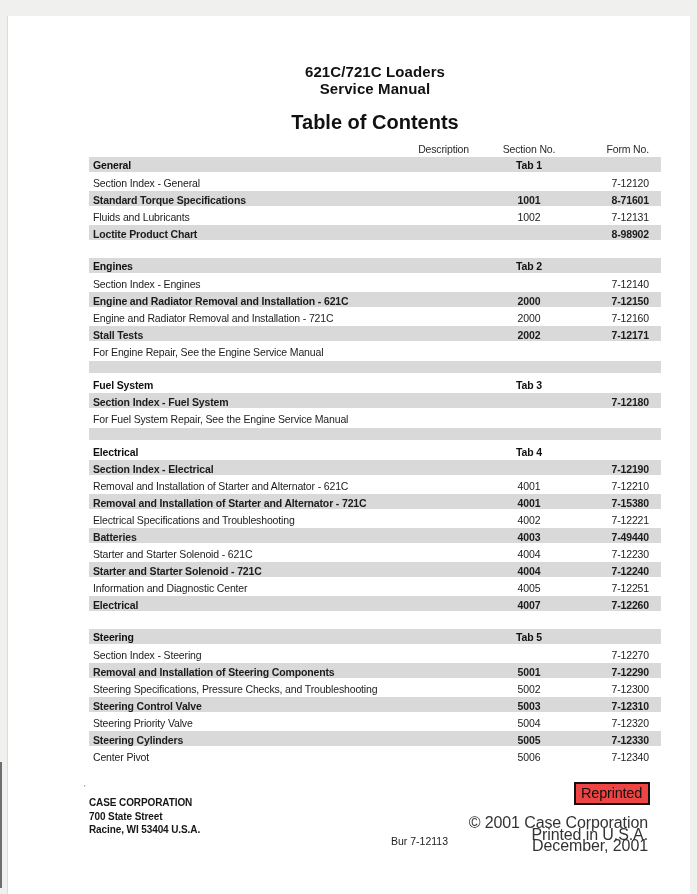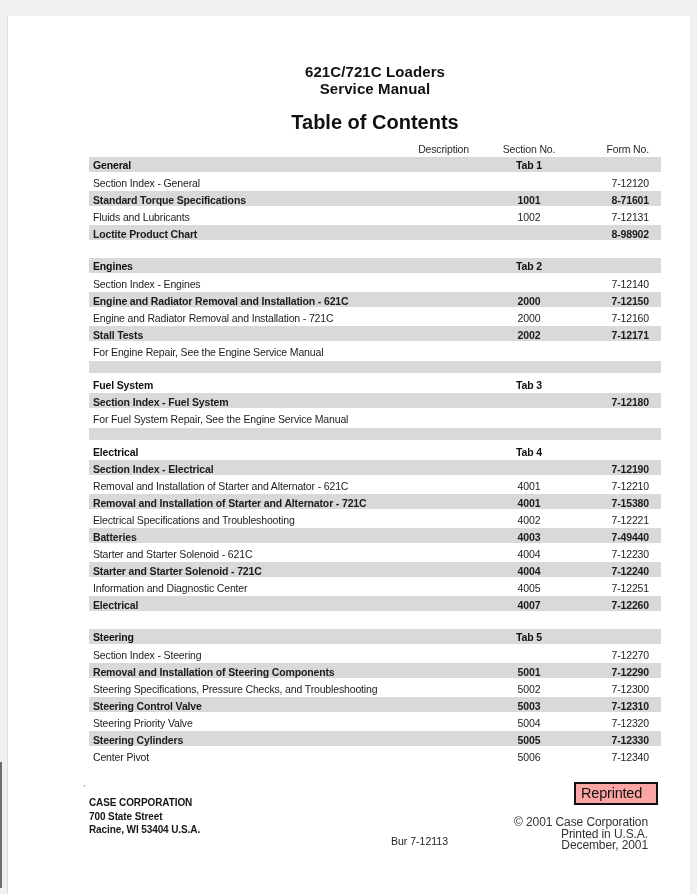--- a/index.html
+++ b/index.html
@@ -78,31 +78,31 @@
   .bur {
     position: absolute;
     left: 383px; top: 819px;
     font-size: 10.5px;
     color: #222;
   }
   .stamp {
     position: absolute;
     left: 566px; top: 766px;
     border: 2px solid #111;
-    padding: 1px 14px 2px 5px;
+    padding: 1px 6px 2px 5px;
     font-size: 14.5px;
     color: #111;
-    background: #fca5a5;
+    background: #ef4444;
     letter-spacing: -0.2px;
   }
   .copyright {
     position: absolute;
     right: 42px; top: 801px;
     text-align: right;
-    font-size: 12px;
+    font-size: 16px;
     line-height: 11.5px;
     color: #333;
     letter-spacing: -0.1px;
   }
 </style>
 </head>
 <body>
 
 <div class="page">
 

